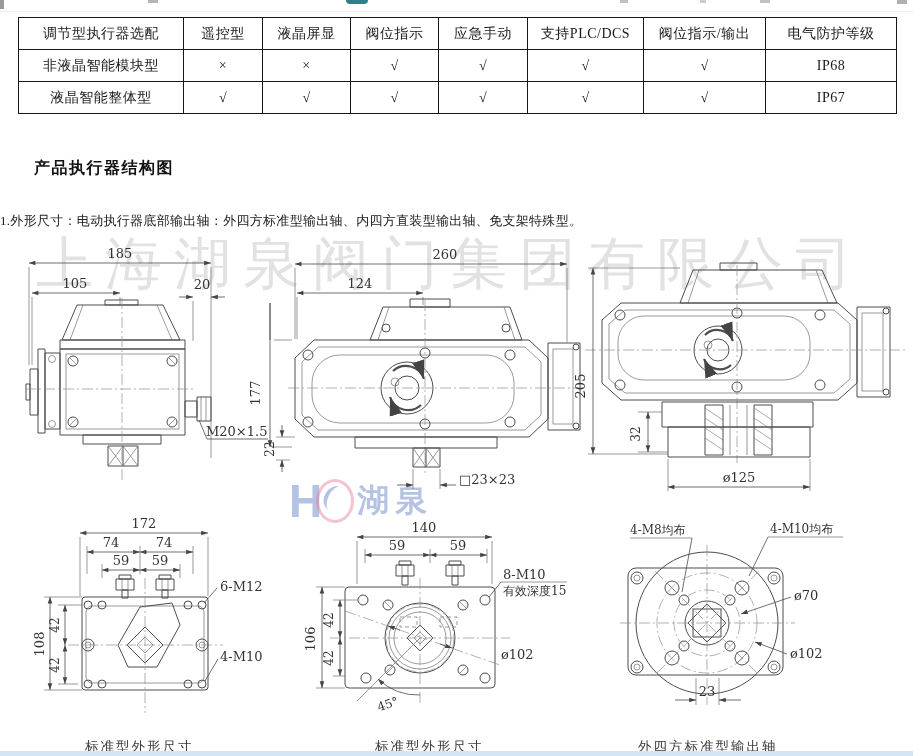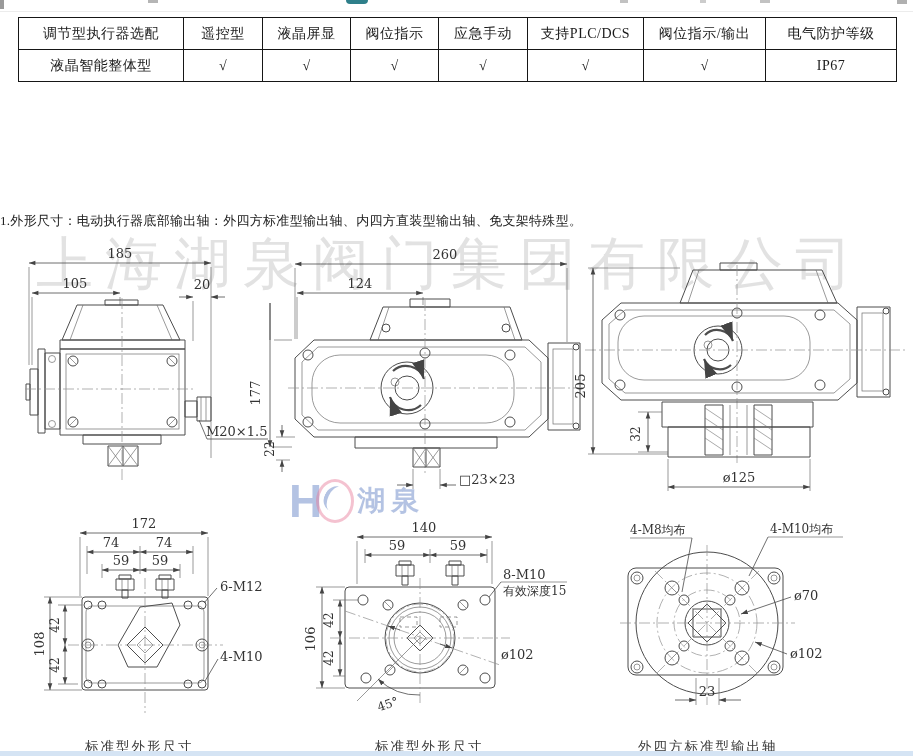--- a/index.html
+++ b/index.html
@@ -16,21 +16,21 @@
         letter-spacing:1.5px;color:#111;font-family:"Liberation Sans","DejaVu Sans",sans-serif;}
   .note{position:absolute;left:0;top:212px;font-size:13px;color:#222;letter-spacing:0.3px;white-space:nowrap;}
   .wm-company{position:absolute;left:36px;top:226px;font-size:57px;font-weight:400;white-space:nowrap;
         letter-spacing:12px;color:rgba(125,125,125,0.22);pointer-events:none;}
   .wm-logo{position:absolute;left:289px;top:474px;display:flex;align-items:center;pointer-events:none;}
   .wm-logo .h{font-size:46px;font-weight:bold;color:rgba(105,135,200,0.5);font-family:"Liberation Sans",sans-serif;}
   .wm-logo .ring{width:32px;height:38px;border:3px solid rgba(230,120,150,0.45);border-radius:50%;
         margin:0 3px 0 -6px;position:relative;}
   .wm-logo .ring i{position:absolute;left:5px;top:4px;width:18px;height:26px;border:0;
         border-left:4px solid rgba(105,135,200,0.5);border-radius:50%;transform:rotate(25deg);}
-  .wm-logo .t{font-size:28px;font-weight:bold;color:rgba(105,135,200,0.5);letter-spacing:6px;}
+  .wm-logo .t{font-size:32px;font-weight:bold;color:rgba(105,135,200,0.5);letter-spacing:6px;}
   
   svg{position:absolute;overflow:visible;}
   .ln{fill:none;stroke:#4d4d4d;stroke-width:1;stroke-linejoin:round;}
   .tn{fill:none;stroke:#6e6e6e;stroke-width:0.7;}
   .cl{fill:none;stroke:#8f8f8f;stroke-width:0.7;stroke-dasharray:11 3 2 3;}
   .dl{fill:none;stroke:#4a4a4a;stroke-width:0.8;}
   .hx{fill:none;stroke:#707070;stroke-width:0.6;}
   text.dim{font-family:"DejaVu Serif","Liberation Serif",serif;font-size:13px;fill:#333;}
   text.dims{font-family:"DejaVu Serif","Liberation Serif",serif;font-size:12px;fill:#333;}
   .caption{position:absolute;top:738px;font-size:13.5px;color:#3a3a3a;letter-spacing:2px;text-align:left;}
@@ -67,32 +67,43 @@
       <th>调节型执行器选配</th>
       <th>遥控型</th>
       <th>液晶屏显</th>
       <th>阀位指示</th>
       <th>应急手动</th>
       <th>支持PLC/DCS</th>
       <th>阀位指示/输出</th>
       <th>电气防护等级</th>
     </tr>
     <tr>
+      <td>非液晶智能模块型</td>
+      <td>×</td>
+      <td>×</td>
+      <td>√</td>
+      <td>√</td>
+      <td>√</td>
+      <td>√</td>
+      <td>IP68</td>
+    </tr>
+    <tr>
       <td>液晶智能整体型</td>
       <td>√</td>
       <td>√</td>
       <td>√</td>
       <td>√</td>
       <td>√</td>
       <td>√</td>
       <td>IP67</td>
     </tr>
   </tbody>
     </table>
 
+  <div class="sec-title">产品执行器结构图</div>
   <div class="note">1.外形尺寸：电动执行器底部输出轴：外四方标准型输出轴、内四方直装型输出轴、免支架特殊型。</div>
 
   <div class="wm-company">上海湖泉阀门集团有限公司</div>
   <div class="wm-logo">
     <span class="h">H</span>
     <span class="ring">
         <i></i>
       </span>
     <span class="t">湖泉</span>
   </div>

